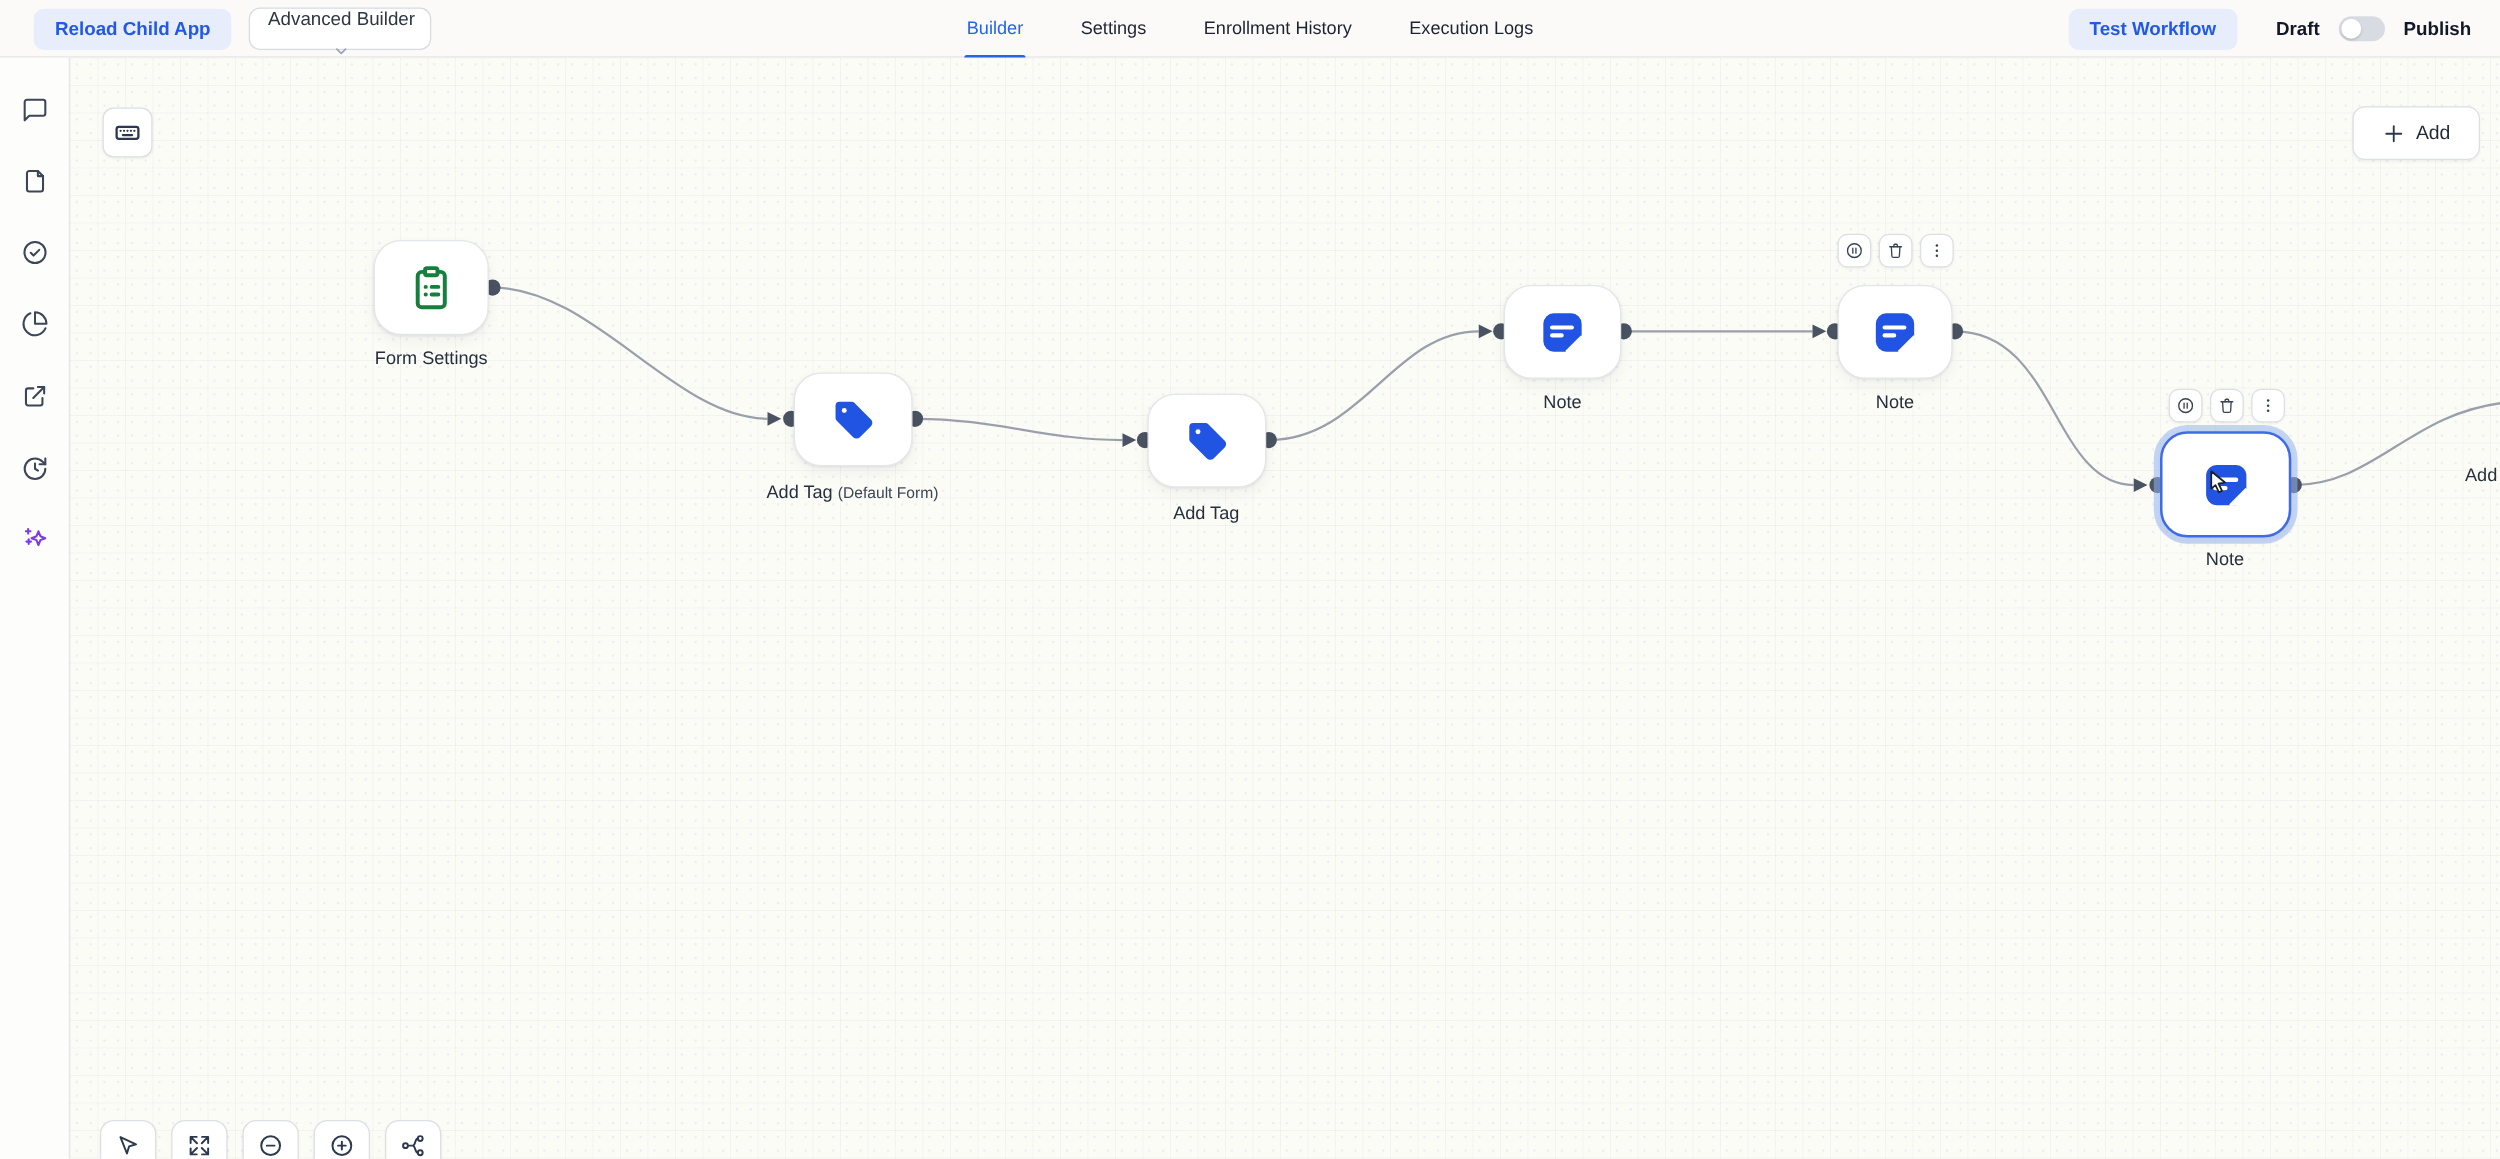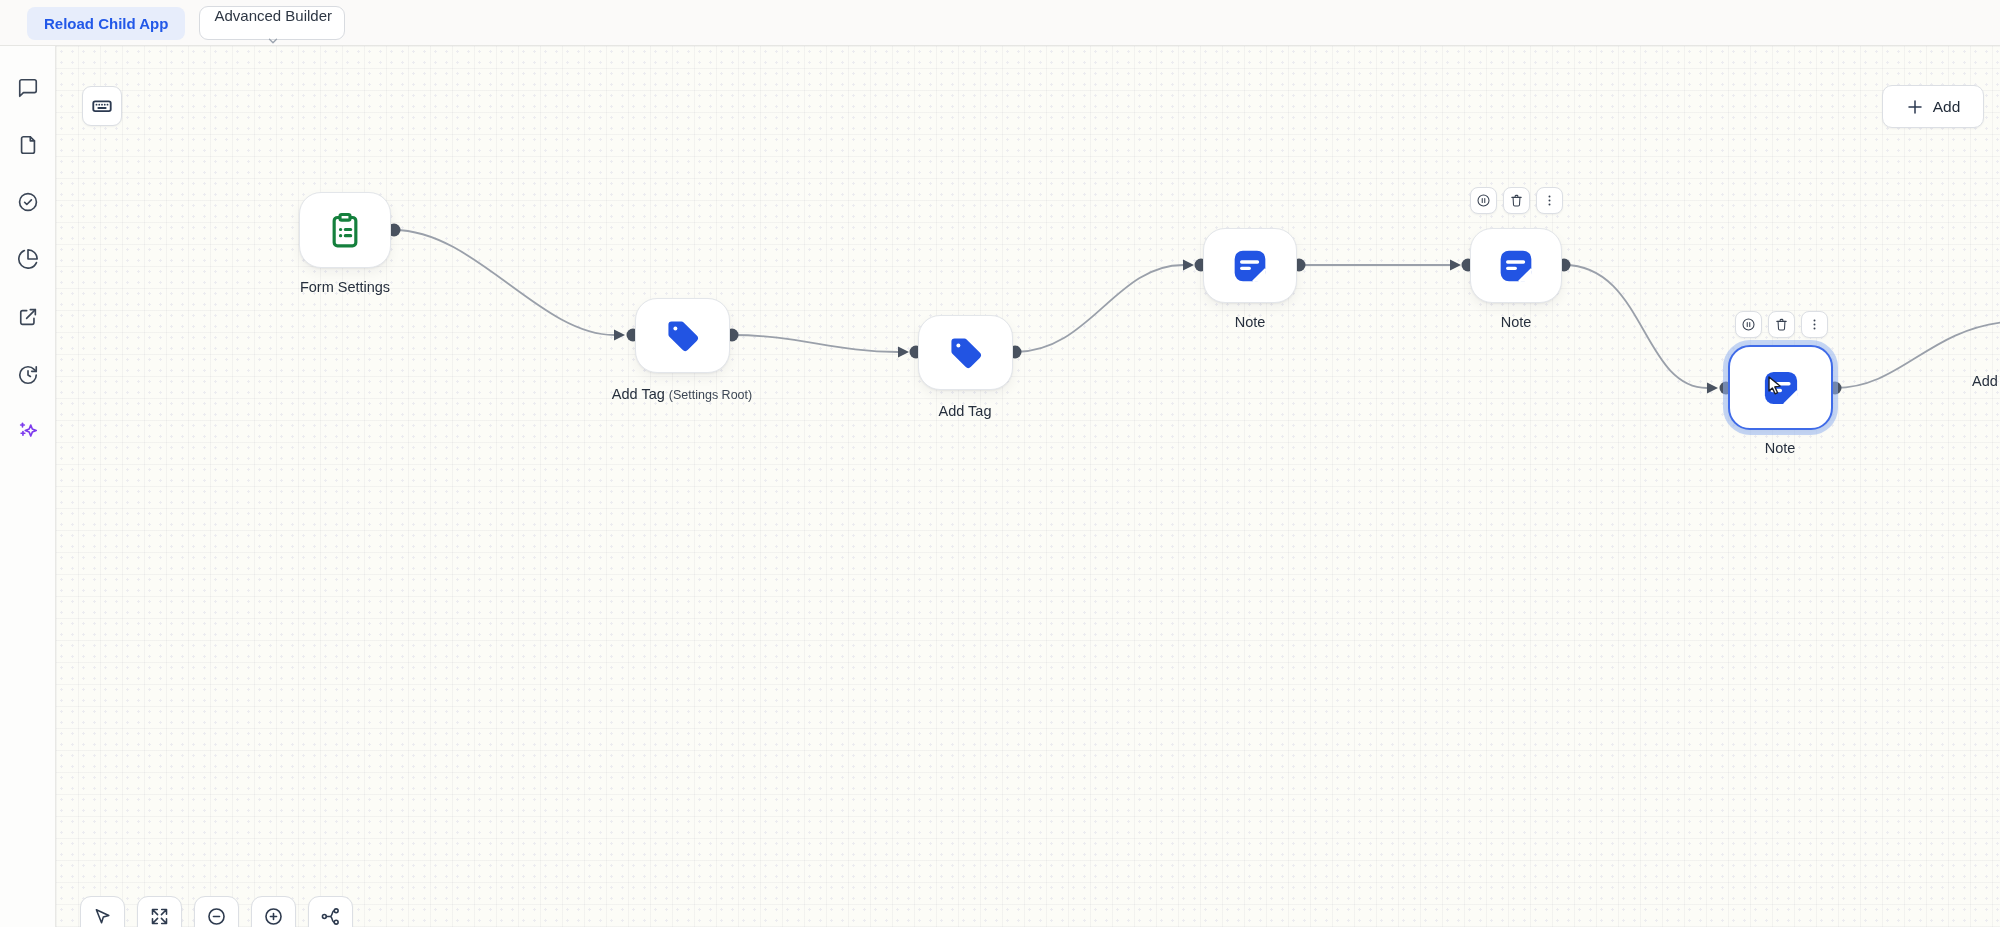--- a/index.html
+++ b/index.html
@@ -70,21 +70,35 @@
     <div class="select">
       <span>Advanced Builder</span>
       <span class="chev">
         <svg width="14" height="14" viewBox="0 0 24 24" fill="none" stroke="currentColor" stroke-width="2.2" stroke-linecap="round" stroke-linejoin="round">
             <polyline points="6 9 12 15 18 9"></polyline>
           </svg>
       </span>
     </div>
   </div>
 
-
+  <div class="tabs">
+    <div class="tab active">Builder</div>
+    <div class="tab">Settings</div>
+    <div class="tab">Enrollment History</div>
+    <div class="tab">Execution Logs</div>
+  </div>
+
+  <div class="tb-right">
+    <button class="btn-soft" style="margin-right:18px;">Test Workflow</button>
+    <span class="toggle-label">Draft</span>
+    <div class="toggle">
+        <div class="knob"></div>
+      </div>
+    <span class="toggle-label">Publish</span>
+  </div>
 </div>
 
 <div class="sidebar">
   <span class="side-icon" style="top:31px">
     <svg viewBox="0 0 24 24" fill="none" stroke="currentColor" stroke-width="1.8" stroke-linecap="round" stroke-linejoin="round">
         <path d="M21 15a2 2 0 0 1-2 2H7l-4 4V5a2 2 0 0 1 2-2h14a2 2 0 0 1 2 2z"></path>
       </svg>
   </span>
   <span class="side-icon" style="top:88px">
     <svg viewBox="0 0 24 24" fill="none" stroke="currentColor" stroke-width="1.8" stroke-linecap="round" stroke-linejoin="round">
@@ -185,21 +199,21 @@
 <div class="node-label" style="left:265px;top:279px;width:160px">Form Settings</div>
 
 <div class="node" style="left:635px;top:298px;width:95px;height:75px">
   <svg class="nicon" width="38" height="38" viewBox="0 0 24 24">
     <path d="M2.8 11V4.8A2 2 0 0 1 4.8 2.8H11a2 2 0 0 1 1.4.6l8.3 8.3a2.4 2.4 0 0 1 0 3.4l-5.6 5.6a2.4 2.4 0 0 1-3.4 0L3.4 12.4A2 2 0 0 1 2.8 11z" fill="#2254e3"></path>
     <circle cx="7.2" cy="7.2" r="1.25" fill="#fff"></circle>
   </svg>
 </div>
 <div class="node-label" style="left:582px;top:386px;width:200px">
   <span>Add Tag</span>
-  <span class="sub">(Settings Root)</span>
+  <span class="sub">(Default Form)</span>
 </div>
 
 <div class="node" style="left:918px;top:315px;width:95px;height:75px">
   <svg class="nicon" width="38" height="38" viewBox="0 0 24 24">
     <path d="M2.8 11V4.8A2 2 0 0 1 4.8 2.8H11a2 2 0 0 1 1.4.6l8.3 8.3a2.4 2.4 0 0 1 0 3.4l-5.6 5.6a2.4 2.4 0 0 1-3.4 0L3.4 12.4A2 2 0 0 1 2.8 11z" fill="#2254e3"></path>
     <circle cx="7.2" cy="7.2" r="1.25" fill="#fff"></circle>
   </svg>
 </div>
 <div class="node-label" style="left:885px;top:403px;width:160px">Add Tag</div>
 

